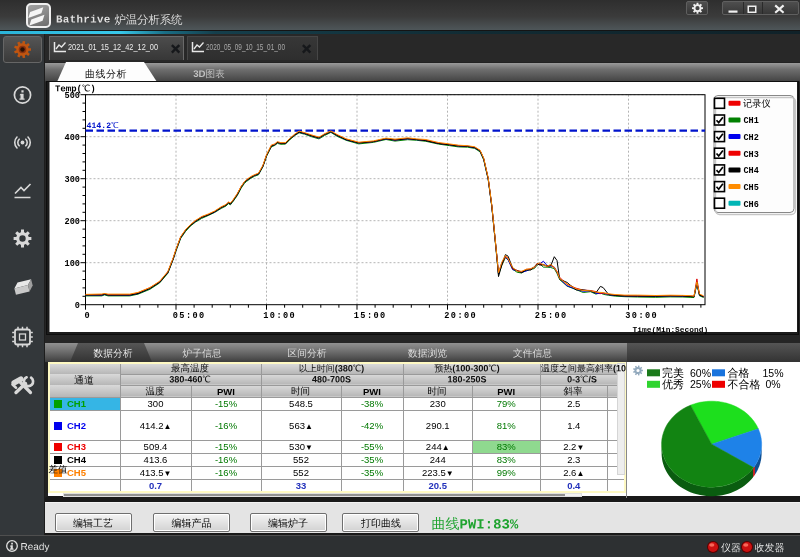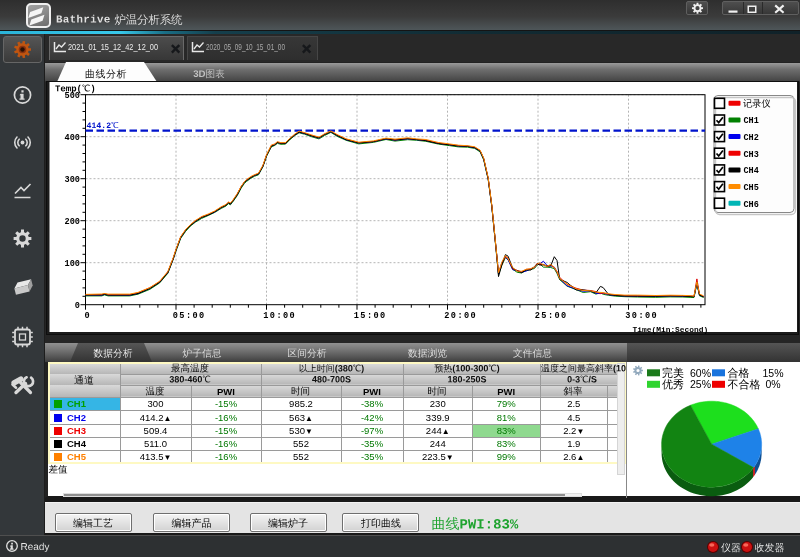--- a/index.html
+++ b/index.html
@@ -157,69 +157,80 @@
           <td class="hd" colspan="1" style="height:12px">PWI</td>
           <td class="hd" colspan="1" style="height:12px"></td>
           <td class="hd" colspan="1" style="height:12px">PWI</td>
           <td class="hd" colspan="1" style="height:12px"></td>
           <td class="hd" colspan="1" style="height:12px"></td>
         </tr>
         <tr>
           <td class="chn" colspan="1" style="height:13px;background:#35b5e5"><span class="sw" style="background:#00a000"></span><span style="color:#00a000">CH1</span></td>
           <td class="" colspan="1" style="height:13px">300</td>
           <td class="grn" colspan="1" style="height:13px">-15%</td>
-          <td class="" colspan="1" style="height:13px">985.2</td>
+          <td class="" colspan="1" style="height:13px">548.5</td>
           <td class="grn" colspan="1" style="height:13px">-38%</td>
           <td class="" colspan="1" style="height:13px">230</td>
           <td class="grn" colspan="1" style="height:13px">79%</td>
           <td class="" colspan="1" style="height:13px">2.5</td>
           <td class="" colspan="1" style="height:13px"></td>
         </tr>
         <tr>
           <td class="chn" colspan="1" style="height:13px"><span class="sw" style="background:#0000ee"></span><span style="color:#0000ee">CH2</span></td>
           <td class="" colspan="1" style="height:13px">414.2<span class="tri">▲</span></td>
           <td class="grn" colspan="1" style="height:13px">-16%</td>
           <td class="" colspan="1" style="height:13px">563<span class="tri">▲</span></td>
           <td class="grn" colspan="1" style="height:13px">-42%</td>
-          <td class="" colspan="1" style="height:13px">339.9</td>
-          <td class="grn" colspan="1" style="height:14px">81%</td>
-          <td class="" colspan="1" style="height:13px">4.5</td>
+          <td class="" colspan="1" style="height:13px">290.1</td>
+          <td class="grn" colspan="1" style="height:30px">81%</td>
+          <td class="" colspan="1" style="height:13px">1.4</td>
           <td class="" colspan="1" style="height:13px"></td>
         </tr>
         <tr>
           <td class="chn" colspan="1" style="height:13px"><span class="sw" style="background:#ee0000"></span><span style="color:#ee0000">CH3</span></td>
           <td class="" colspan="1" style="height:13px">509.4</td>
           <td class="grn" colspan="1" style="height:13px">-15%</td>
           <td class="" colspan="1" style="height:13px">530<span class="tri">▼</span></td>
-          <td class="grn" colspan="1" style="height:13px">-97%</td>
+          <td class="grn" colspan="1" style="height:13px">-55%</td>
           <td class="" colspan="1" style="height:13px">244<span class="tri">▲</span></td>
           <td class="grn" colspan="1" style="height:13px;background:#8fd98f">83%</td>
           <td class="" colspan="1" style="height:13px">2.2<span class="tri">▼</span></td>
           <td class="" colspan="1" style="height:13px"></td>
         </tr>
         <tr>
           <td class="chn" colspan="1" style="height:13px"><span class="sw" style="background:#000000"></span><span style="color:#000000">CH4</span></td>
-          <td class="" colspan="1" style="height:13px">511.0</td>
+          <td class="" colspan="1" style="height:13px">413.6</td>
           <td class="grn" colspan="1" style="height:13px">-16%</td>
           <td class="" colspan="1" style="height:13px">552</td>
           <td class="grn" colspan="1" style="height:13px">-35%</td>
           <td class="" colspan="1" style="height:13px">244</td>
           <td class="grn" colspan="1" style="height:13px">83%</td>
-          <td class="" colspan="1" style="height:13px">1.9</td>
+          <td class="" colspan="1" style="height:13px">2.3</td>
           <td class="" colspan="1" style="height:13px"></td>
         </tr>
         <tr>
           <td class="chn" colspan="1" style="height:13px"><span class="sw" style="background:#ff8000"></span><span style="color:#ff8000">CH5</span></td>
           <td class="" colspan="1" style="height:13px">413.5<span class="tri">▼</span></td>
           <td class="grn" colspan="1" style="height:13px">-16%</td>
           <td class="" colspan="1" style="height:13px">552</td>
           <td class="grn" colspan="1" style="height:13px">-35%</td>
           <td class="" colspan="1" style="height:13px">223.5<span class="tri">▼</span></td>
           <td class="grn" colspan="1" style="height:13px">99%</td>
           <td class="" colspan="1" style="height:13px">2.6<span class="tri">▲</span></td>
+          <td class="" colspan="1" style="height:13px"></td>
+        </tr>
+        <tr>
+          <td class="chn" colspan="1" style="height:13px"></td>
+          <td class="blu" colspan="1" style="height:13px">0.7</td>
+          <td class="" colspan="1" style="height:13px"></td>
+          <td class="blu" colspan="1" style="height:13px">33</td>
+          <td class="" colspan="1" style="height:13px"></td>
+          <td class="blu" colspan="1" style="height:13px">20.5</td>
+          <td class="" colspan="1" style="height:13px"></td>
+          <td class="blu" colspan="1" style="height:13px">0.4</td>
           <td class="" colspan="1" style="height:13px"></td>
         </tr>
       </tbody>
     </table>
 <div class="abs" id="vscroll"></div>
 <div class="abs" id="scrollbar"></div>
     <div class="abs" id="thumb"></div>
 <div class="abs" id="gapd"></div>
     <div class="abs" id="tdiv"></div>
     <div class="abs" id="btnbar"></div>

